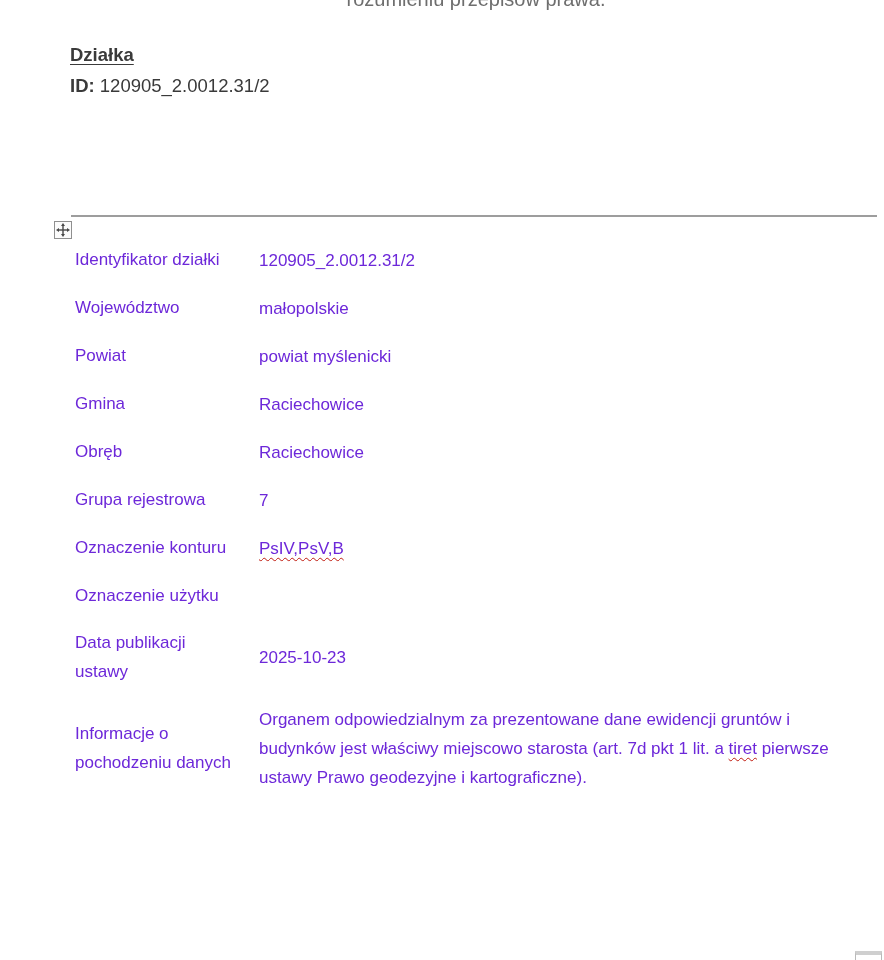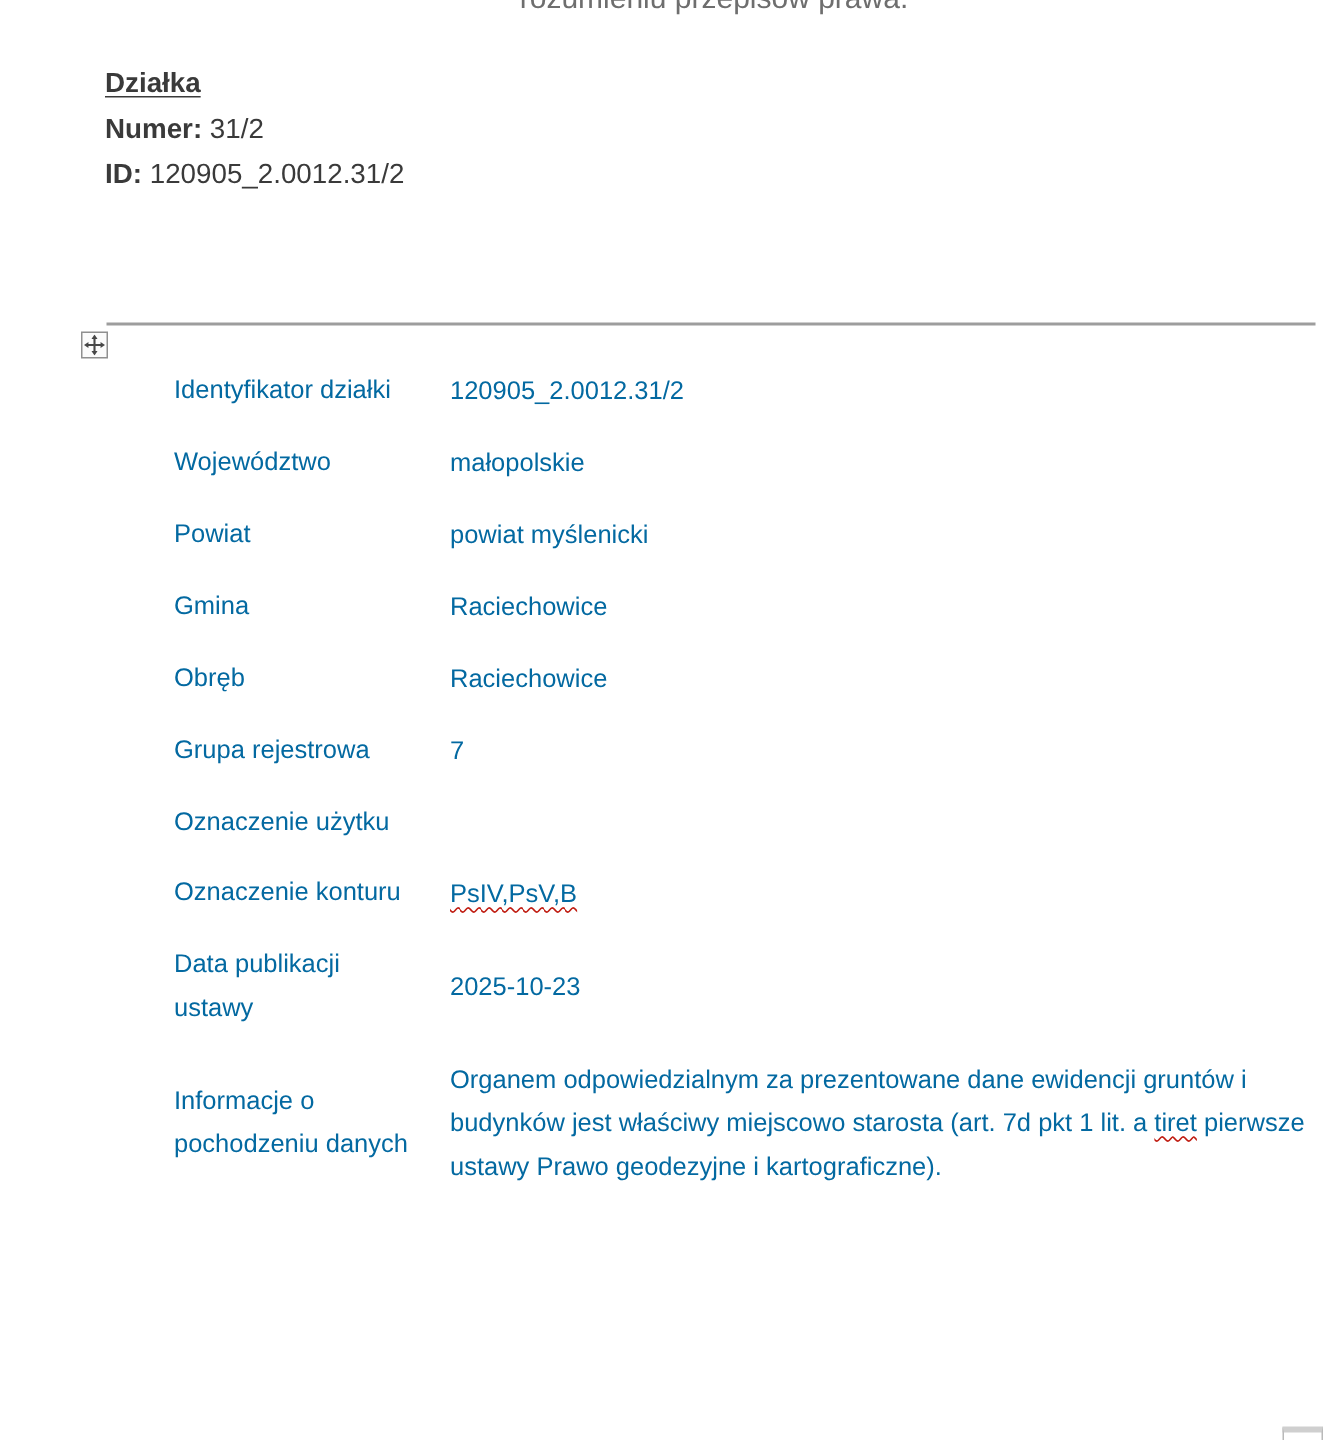--- a/index.html
+++ b/index.html
@@ -69,22 +69,21 @@
     cursor: move;
   }
 
   
   .parcel-table {
     position: absolute;
     left: 75px;
     top: 236px;
     border-collapse: collapse;
     font-size: 17px;
-    color: #0369a1;
-    margin-left: 41px;
+    color: #6d28d9;
   }
   .parcel-table td {
     vertical-align: middle;
     padding: 9.5px 0;
     line-height: 28.5px;
   }
   .parcel-table td.lbl {
     width: 180px;
     min-width: 180px;
     white-space: pre-line;
@@ -120,21 +119,20 @@
 </head>
 <body>
 
 <div class="page">
 
   <div class="top-clip">rozumieniu przepisów prawa.</div>
 
   <div class="summary">
     <div class="summary-title">Działka</div>
     <div id="summary-fields">
-  <div class="summary-line"><span class="b">Numer:</span> <span>31/2</span></div>
 
 
 
   <div class="summary-line"><span class="b">ID:</span> <span>120905_2.0012.31/2</span></div>
 </div>
   </div>
 
   <div class="rule"></div>
 
   <div class="move-handle">
@@ -180,27 +178,27 @@
   </tr>
 
 
 
   <tr>
     <td class="lbl">Grupa rejestrowa</td>
     <td class="val"><span>7</span></td>
   </tr>
 
   <tr>
+    <td class="lbl">Oznaczenie konturu</td>
+    <td class="val"><span class="squiggle">PsIV,PsV,B</span></td>
+  </tr>
+
+  <tr>
     <td class="lbl">Oznaczenie użytku</td>
     <td class="val"><span></span></td>
-  </tr>
-
-  <tr>
-    <td class="lbl">Oznaczenie konturu</td>
-    <td class="val"><span class="squiggle">PsIV,PsV,B</span></td>
   </tr>
 
   <tr>
     <td class="lbl">Data publikacji
 ustawy</td>
     <td class="val"><span>2025-10-23</span></td>
   </tr>
 
   <tr>
     <td class="lbl">Informacje o

